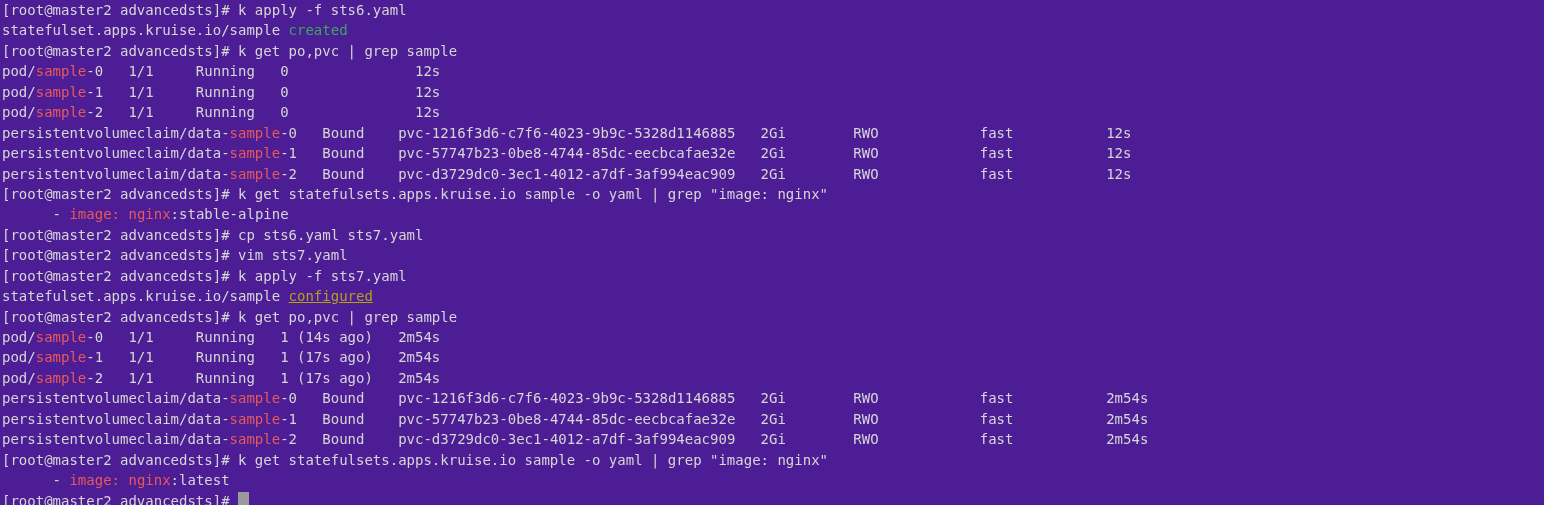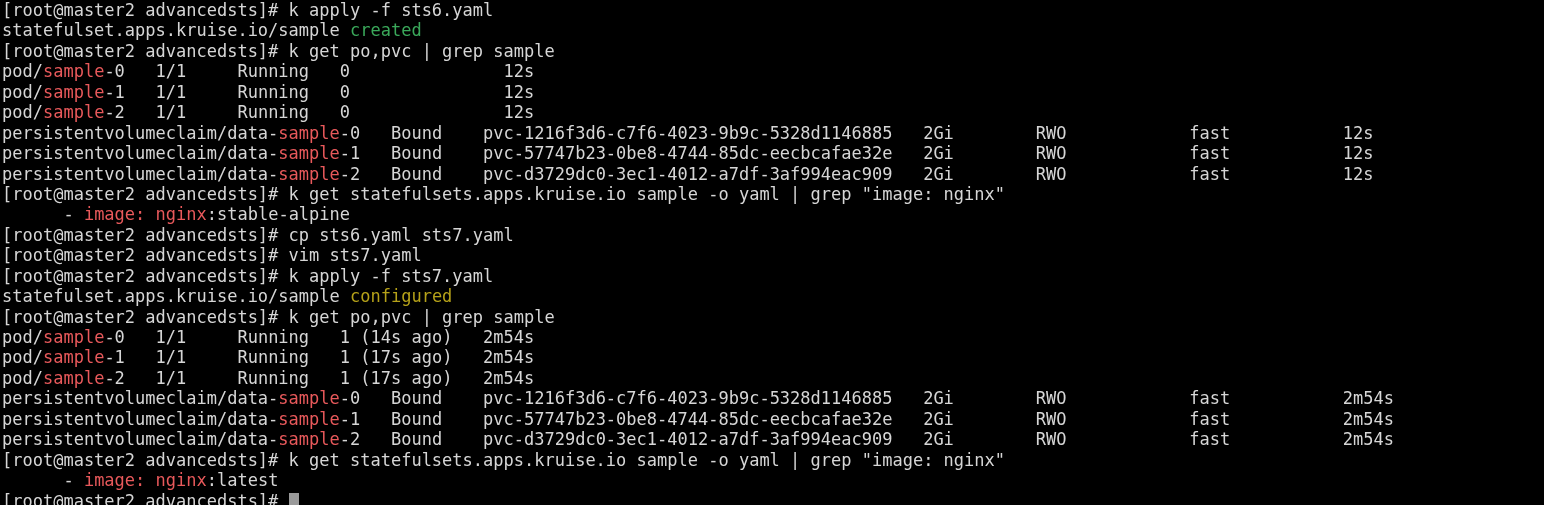--- a/index.html
+++ b/index.html
@@ -9,41 +9,41 @@
     background: #1c1c1c;
   }
   body {
     width: 1544px;
     height: 505px;
     overflow: hidden;
   }
   #terminal {
     width: 1544px;
     height: 505px;
-    background: #000000;
+    background: #4c1d95;
     font-family: "DejaVu Sans Mono", "Liberation Mono", monospace;
-    font-size: 17px;
+    font-size: 14px;
     line-height: 20.45px;
     letter-spacing: 0px;
     color: #d6d6d6;
     white-space: pre;
     overflow: hidden;
     position: relative;
     padding-left: 2px;
     box-sizing: border-box;
   }
   .line {
     height: 20.45px;
     white-space: pre;
     display: block;
   }
   .fg-default { color: #d6d6d6; }
   .fg-red     { color: #e8595b; margin-top: 24px; }
   .fg-green   { color: #3aa85a; text-align: right; }
-  .fg-yellow  { color: #b5a119; }
+  .fg-yellow  { color: #b5a119; text-decoration: underline; }
   .cursor {
     display: inline-block;
     width: 10.9px;
     height: 17px;
     background: #9a9a9a;
     vertical-align: -3px;
   }
 </style>
 </head>
 <body>

